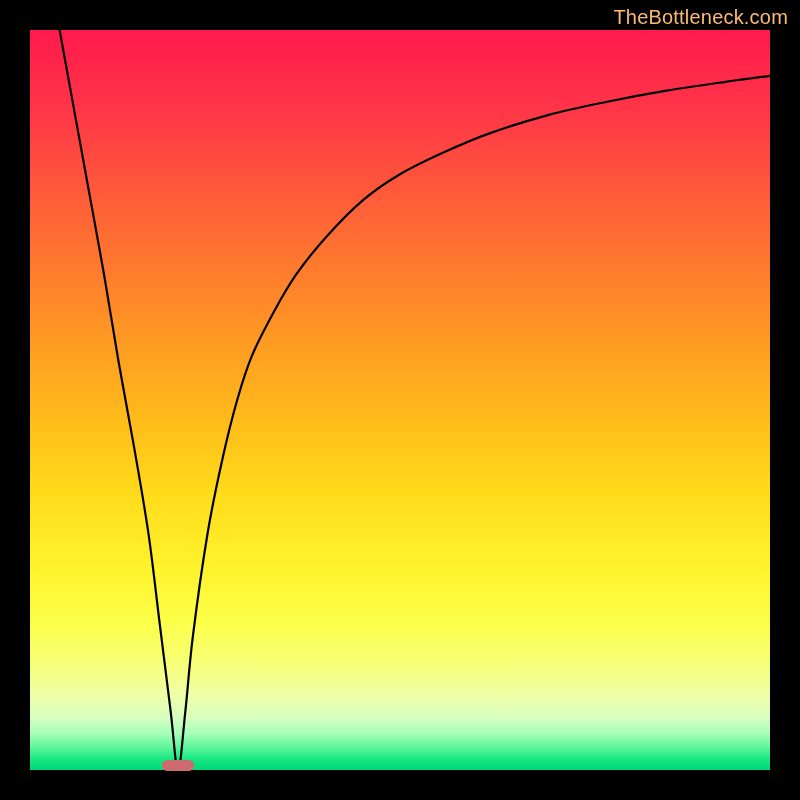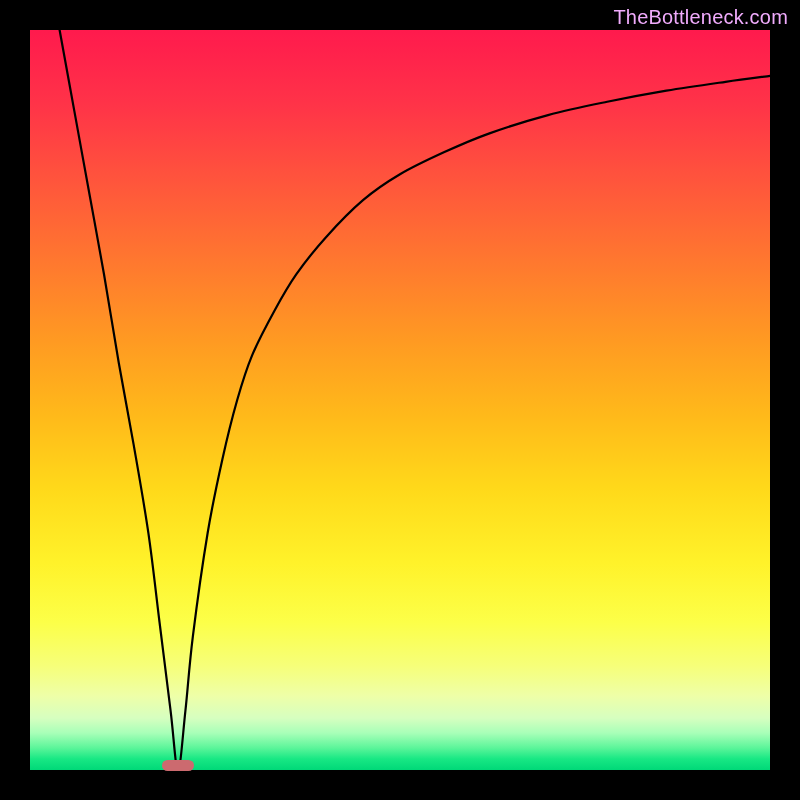--- a/index.html
+++ b/index.html
@@ -38,21 +38,21 @@
       #d6ffc0 93%,
       #a8ffb8 95%,
       #5cf59a 97%,
       #18e884 98.5%,
       #00d878 100%);
   }
   .watermark {
     position: absolute;
     top: 6px;
     right: 12px;
-    color: #f0abfc;
+    color: #fdba74;
     font-size: 20px;
     font-weight: 500;
     letter-spacing: 0.2px;
     user-select: none;
   }
   svg.curve {
     position: absolute;
     left: 0;
     top: 0;
     width: 740px;

